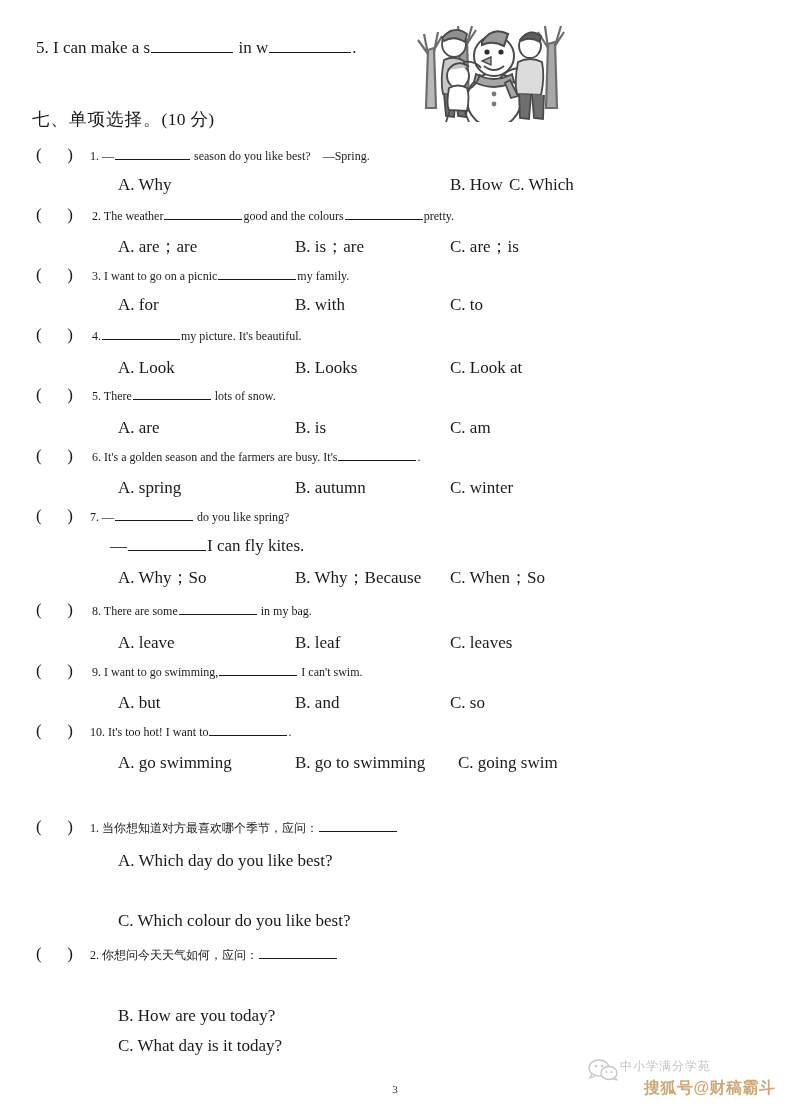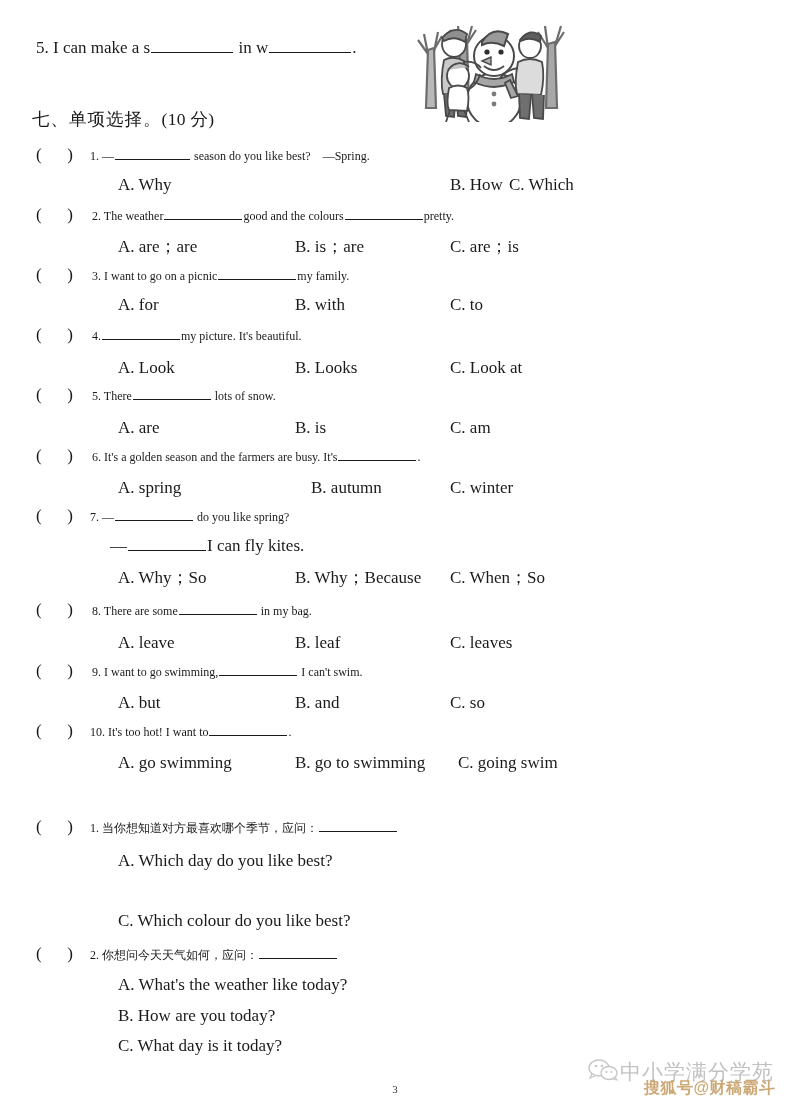--- a/index.html
+++ b/index.html
@@ -107,21 +107,21 @@
     right: 14px;
     bottom: 8px;
     width: 190px;
     height: 56px;
     opacity: 0.55;
   }
   .wm-line1 {
     position: absolute;
     left: 34px;
     top: 4px;
-    font-size: 21px;
+    font-size: 12px;
     color: #8f8f8f;
     letter-spacing: 1px;
     white-space: nowrap;
     font-family: "Liberation Sans", sans-serif;
   }
   .wm-line2 {
     position: absolute;
     left: 58px;
     top: 24px;
     font-size: 16px;
@@ -290,21 +290,21 @@
 
   <div class="mc-q" style="top:446px;">
     <span class="bracket">(&nbsp;&nbsp;&nbsp;&nbsp;&nbsp;&nbsp;)</span>
     <span class="qtext">
       <span>6.</span>
       <span>It's a golden season and the farmers are busy. It's</span><span class="fill-line w78"></span><span>.</span>
     </span>
   </div>
   <div class="opts" style="top:478px;">
     <span class="opt" style="left:118px;">A. spring</span>
-    <span class="opt" style="left:295px;margin-left:16px;">B. autumn</span>
+    <span class="opt" style="left:295px;">B. autumn</span>
     <span class="opt" style="left:450px;">C. winter</span>
   </div>
 
   <div class="mc-q" style="top:506px;">
     <span class="bracket">(&nbsp;&nbsp;&nbsp;&nbsp;&nbsp;&nbsp;)</span>
     <span class="qtext" style="left:90px;">
       <span>7.</span>
       <span>—</span><span class="fill-line w78"></span>
       <span>do you like spring?</span>
     </span>
@@ -370,21 +370,20 @@
   <div class="row" style="left:118px; top:851px;">A. Which day do you like best?</div>
   <div class="row" style="left:118px; top:911px;">C. Which colour do you like best?</div>
 
   <div class="mc-q" style="top:944px;">
     <span class="bracket">(&nbsp;&nbsp;&nbsp;&nbsp;&nbsp;&nbsp;)</span>
     <span class="qtext" style="left:90px;">
       <span>2.</span>
       <span class="cn">你想问今天天气如何，应问：</span><span class="fill-line w78"></span>
     </span>
   </div>
-  <div class="row" style="left:118px; top:975px;">A. What's the weather like today?</div>
   <div class="row" style="left:118px; top:1006px;">B. How are you today?</div>
   <div class="row" style="left:118px; top:1036px;">C. What day is it today?</div>
 
   <div class="page-num" style="top:1083px;">3</div>
 
   <div class="watermark">
     <svg class="wm-icon" viewBox="0 0 30 24" aria-hidden="true">
       <ellipse cx="11" cy="10" rx="10" ry="8" fill="none" stroke="#9a9a9a" stroke-width="1.4"></ellipse>
       <circle cx="8" cy="8" r="1.3" fill="#9a9a9a"></circle>
       <circle cx="14" cy="8" r="1.3" fill="#9a9a9a"></circle>

